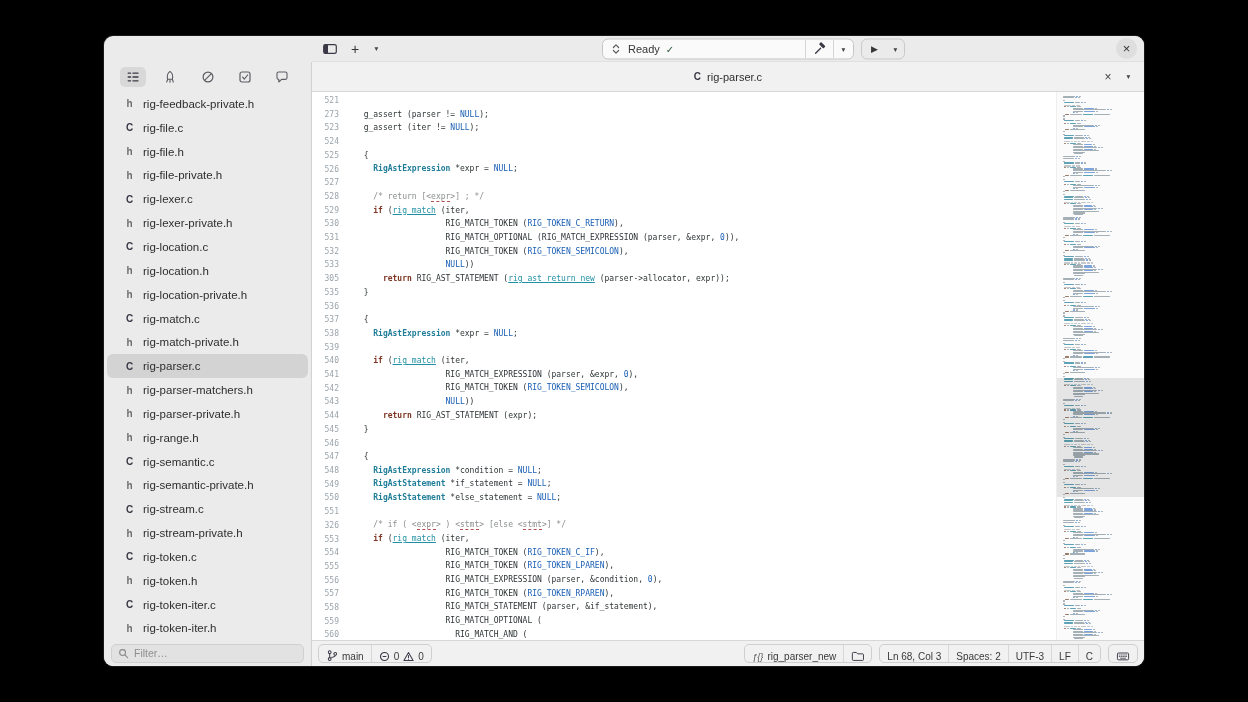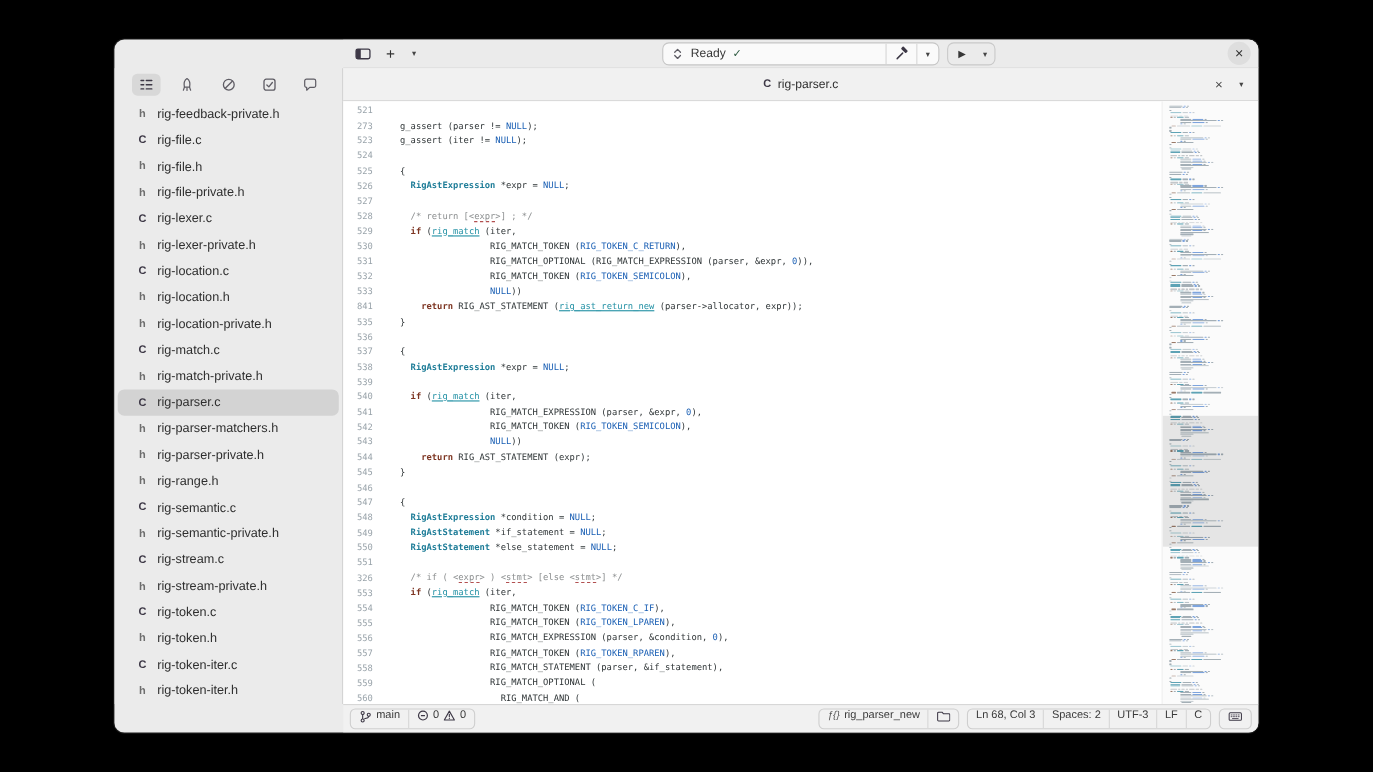--- a/index.html
+++ b/index.html
@@ -117,21 +117,21 @@
   .mm-bar { height:1.1px; flex:none; margin-right:1px; border-radius:0.5px; }
   .mmc-p { background:#a4afb6; } .mmc-k { background:#9a7a68; } .mmc-t { background:#5ea3b5; }
   .mmc-c { background:#7da4dd; } .mmc-m { background:#c3c7ca; } .mmc-s { background:#c3c7ca; }
   .mmc-f { background:#5ea3b5; }
   .mm-view { position:absolute; left:0; right:0; top:286px; height:119px; background:rgba(0,0,0,0.085); z-index:2; }
 
   
   .statusbar { grid-column:2; grid-row:4; background:#f1f1f1; border-top:1px solid #d7d7d7;
                display:flex; align-items:center; padding:0 6px; }
   .sb-group { display:flex; align-items:stretch; height:19px; border:1px solid #cfcfcf; border-radius:5px; overflow:hidden; }
-  .sb-item { background:none; border:none; display:flex; align-items:flex-start; gap:4px; padding:0 7px;
+  .sb-item { background:none; border:none; display:flex; align-items:flex-end; gap:4px; padding:0 7px;
              font-size:10px; color:#3a3a3a; font-family:"Liberation Sans","DejaVu Sans",sans-serif; }
   .sb-div { width:1px; background:#d7d7d7; }
   .sb-right { margin-left:auto; display:flex; gap:7px; align-items:center; }
   .fn-ic { font-size:9px; color:#555; font-style:italic; }
   svg { display:block; }
 </style>
 </head>
 <body>
 
 <div class="stage">
@@ -351,21 +351,21 @@
           <div class="lnum">524</div>
           <div class="lnum">525</div>
           <div class="lnum">526</div>
           <div class="lnum">527</div>
           <div class="lnum">528</div>
           <div class="lnum">529</div>
           <div class="lnum">530</div>
           <div class="lnum">531</div>
           <div class="lnum">532</div>
           <div class="lnum">533</div>
-          <div class="lnum">841</div>
+          <div class="lnum">305</div>
           <div class="lnum">535</div>
           <div class="lnum">536</div>
           <div class="lnum">537</div>
           <div class="lnum">538</div>
           <div class="lnum">539</div>
           <div class="lnum">540</div>
           <div class="lnum">541</div>
           <div class="lnum">542</div>
           <div class="lnum">543</div>
           <div class="lnum">544</div>
@@ -1881,20 +1881,31 @@
               <span class="mm-bar mmc-p" style="width: 11.6px;"></span>
             </div>
             <div class="mm-row" style="padding-left: 12.18px;">
               <span class="mm-bar mmc-p" style="width: 8.7px;"></span>
             </div>
           </div>
         <div class="mm-view"></div>
       </div>
     </div>
 
+    <div class="s-filter sb">
+      <div class="filter-pill">
+        <span>
+          <svg width="11" height="11" viewBox="0 0 12 12">
+              <circle cx="5" cy="5" r="3.2" fill="none" stroke="#8a8a8a" stroke-width="1.2"></circle>
+              <path d="M7.5 7.5l3 3" stroke="#8a8a8a" stroke-width="1.2" stroke-linecap="round"></path>
+            </svg>
+        </span>
+        <input readonly="" placeholder="Filter…" style="">
+      </div>
+    </div>
 
     <div class="statusbar">
       <div class="sb-group">
         <button class="sb-item">
           <span>
             <svg width="12" height="13" viewBox="0 0 13 14">
                 <circle cx="4" cy="3.4" r="1.5" fill="none" stroke="#3d3846" stroke-width="1.1"></circle>
                 <circle cx="4" cy="10.8" r="1.5" fill="none" stroke="#3d3846" stroke-width="1.1"></circle>
                 <circle cx="10" cy="5.2" r="1.5" fill="none" stroke="#3d3846" stroke-width="1.1"></circle>
                 <path d="M4 4.9v4.4M10 6.7c0 1.8-2.2 2.1-4.4 2.4" fill="none" stroke="#3d3846" stroke-width="1.1"></path>

